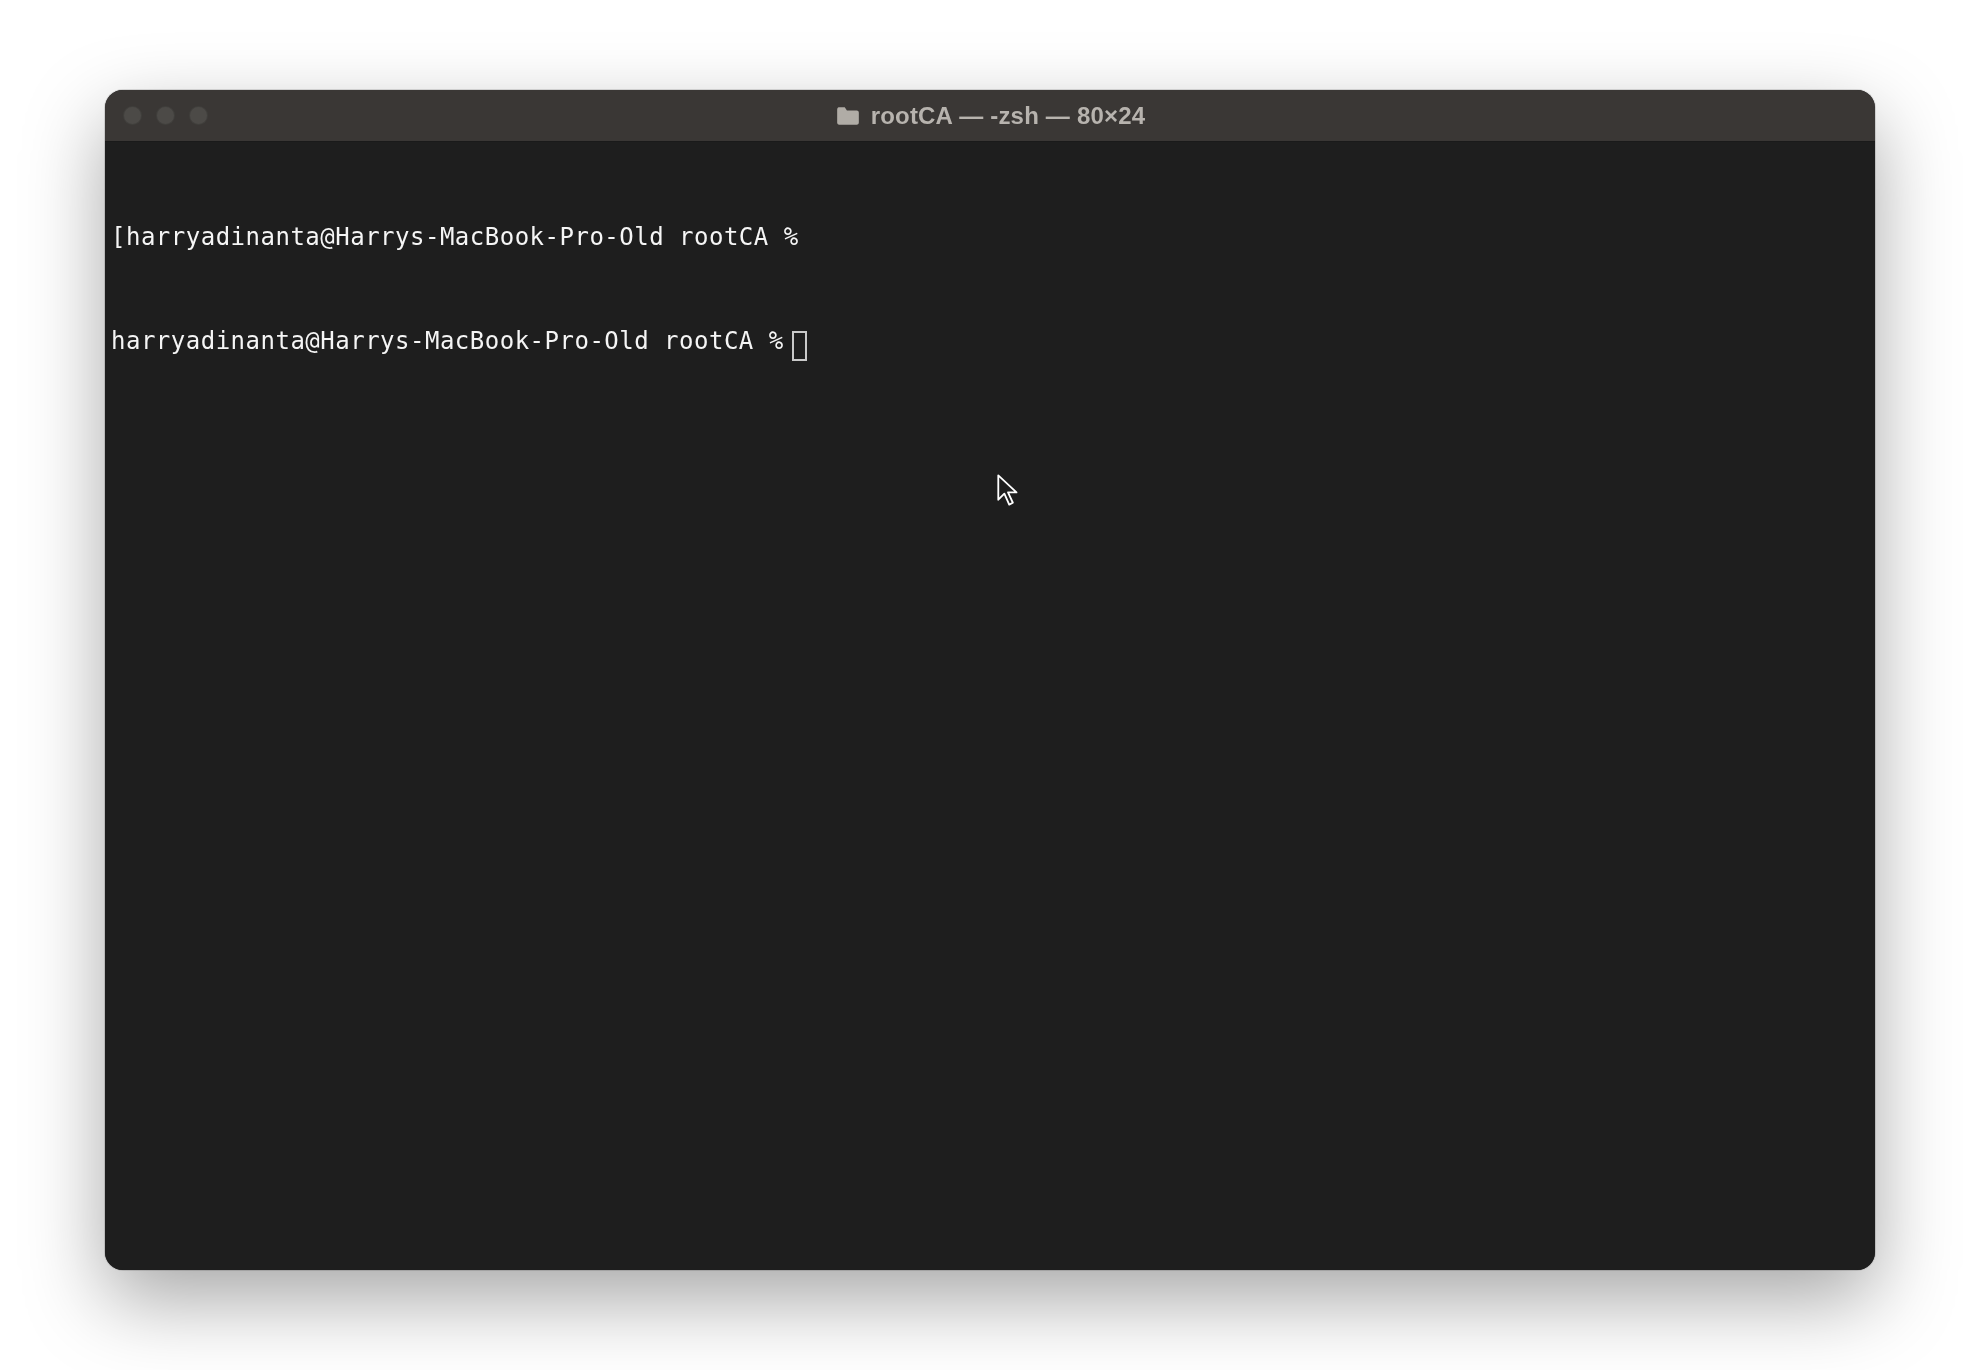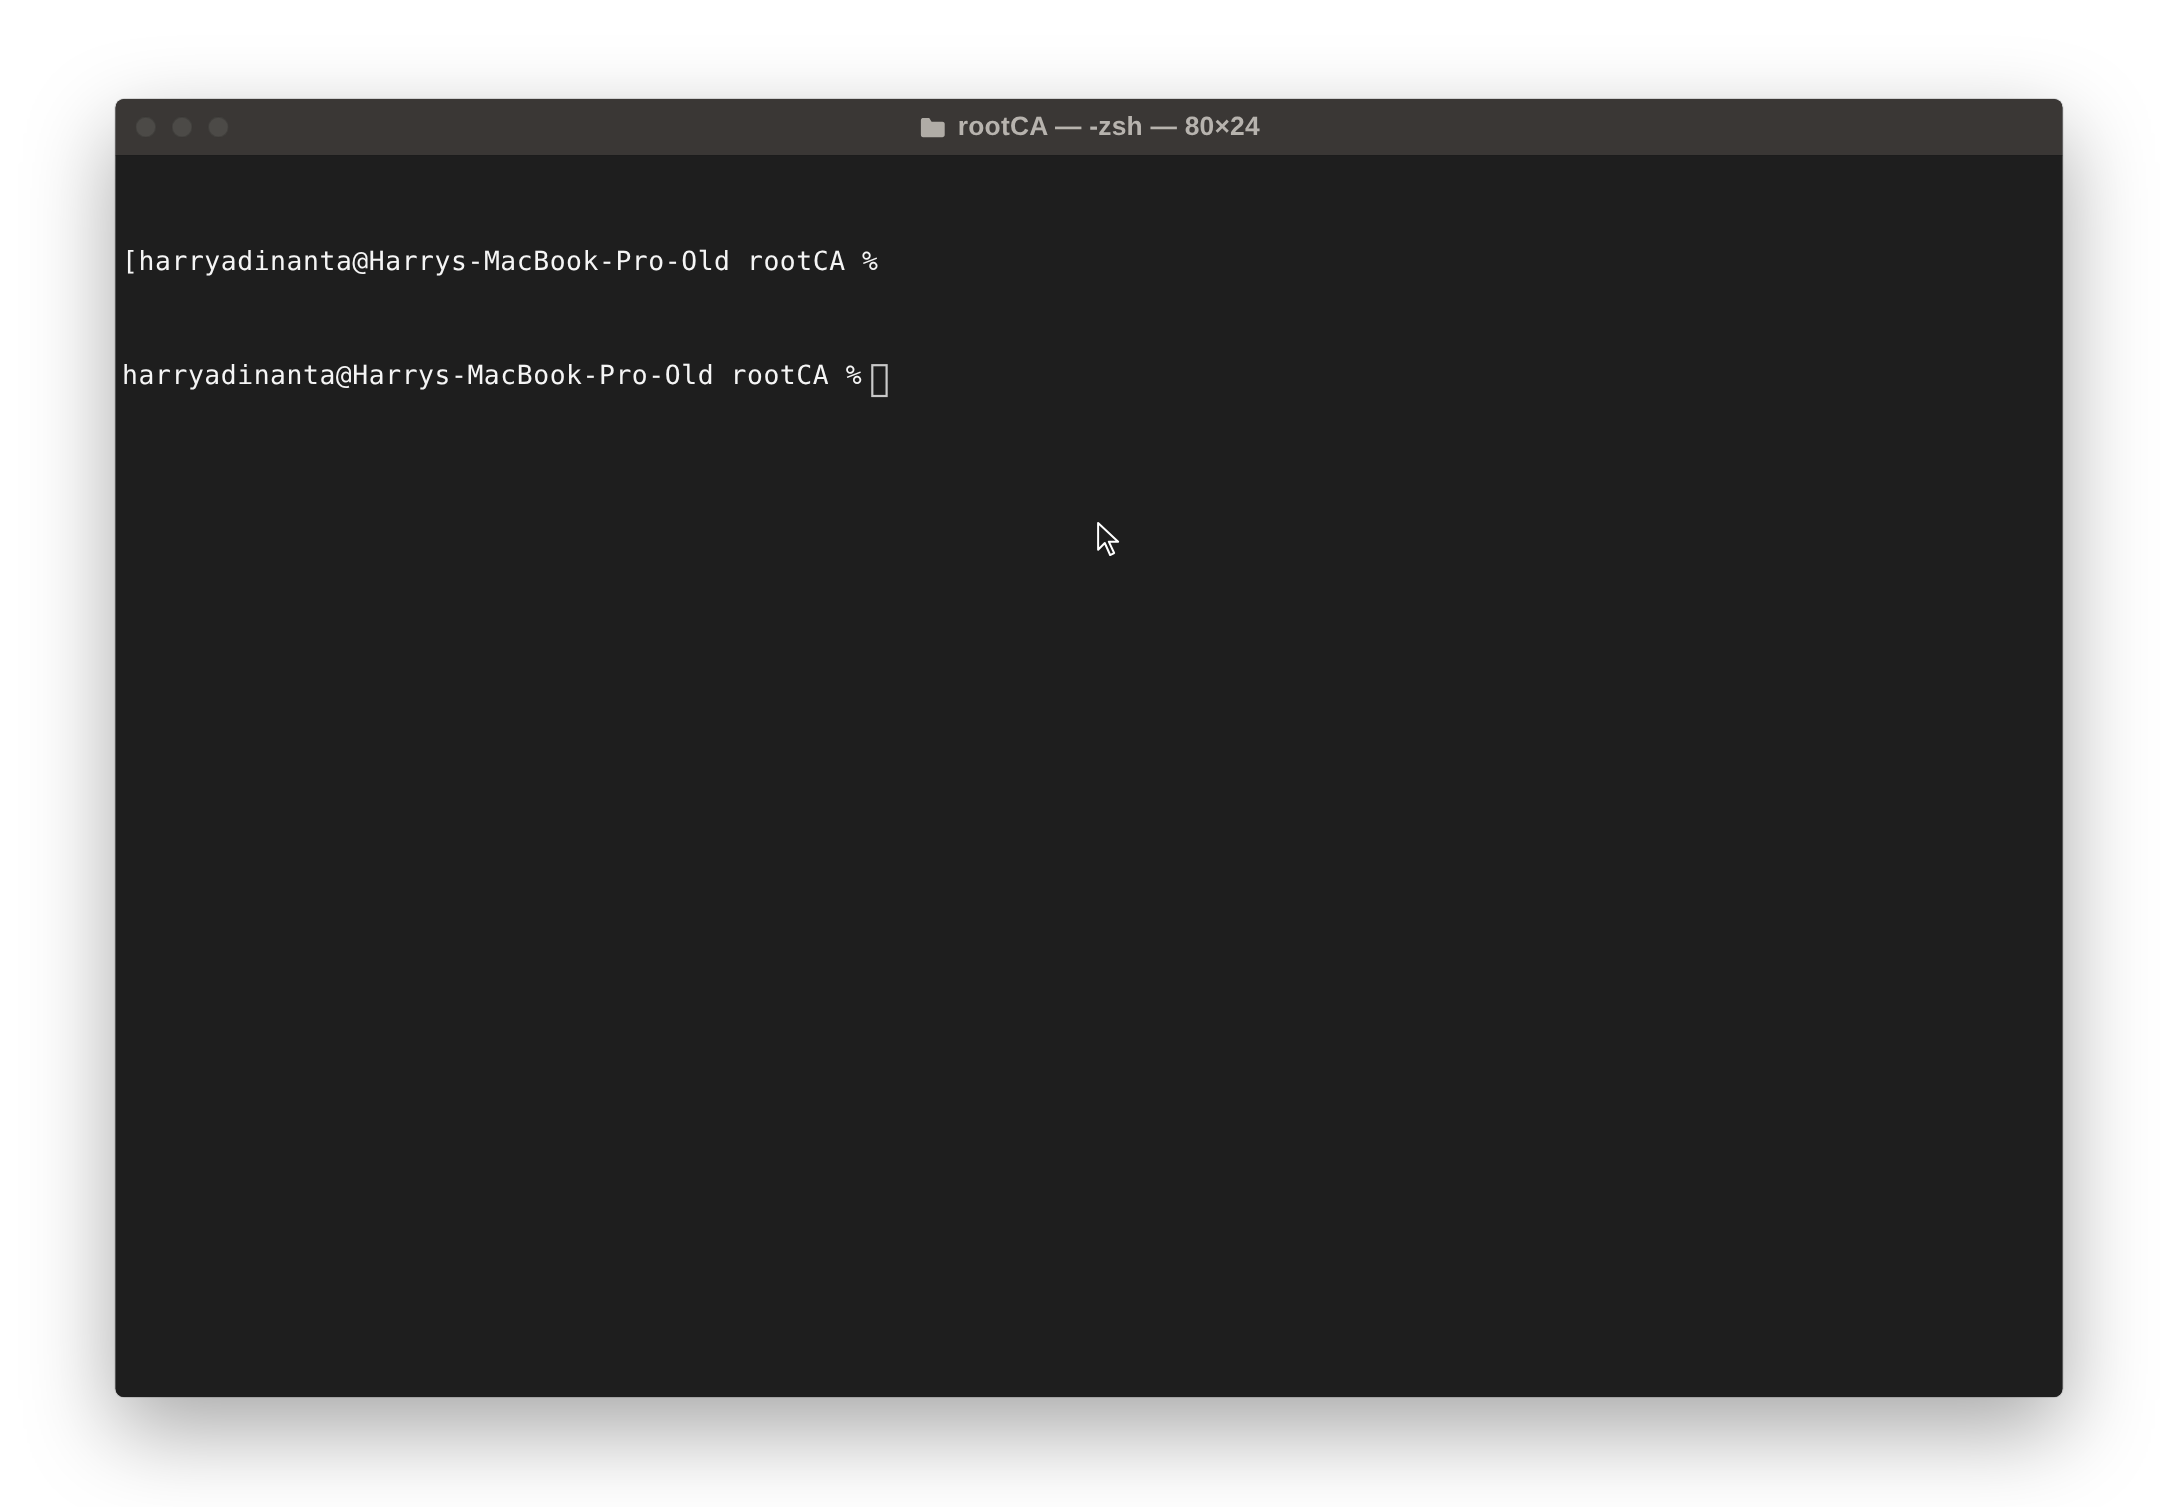--- a/index.html
+++ b/index.html
@@ -16,21 +16,21 @@
       align-items: flex-start;
       justify-content: center;
       padding-top: 90px;
       font-family: "SF Mono", Menlo, Monaco, Consolas, monospace;
     }
 
     .terminal-window {
       width: 1770px;
       height: 1180px;
       background: #1e1e1e;
-      border-radius: 8px;
+      border-radius: 18px;
       box-shadow: 0 30px 80px rgba(0,0,0,0.35), 0 0 0 1px rgba(0,0,0,0.12);
       overflow: hidden;
       position: relative;
     }
 
     .titlebar {
       height: 52px;
       background: #3a3735;
       display: flex;
       align-items: center;

